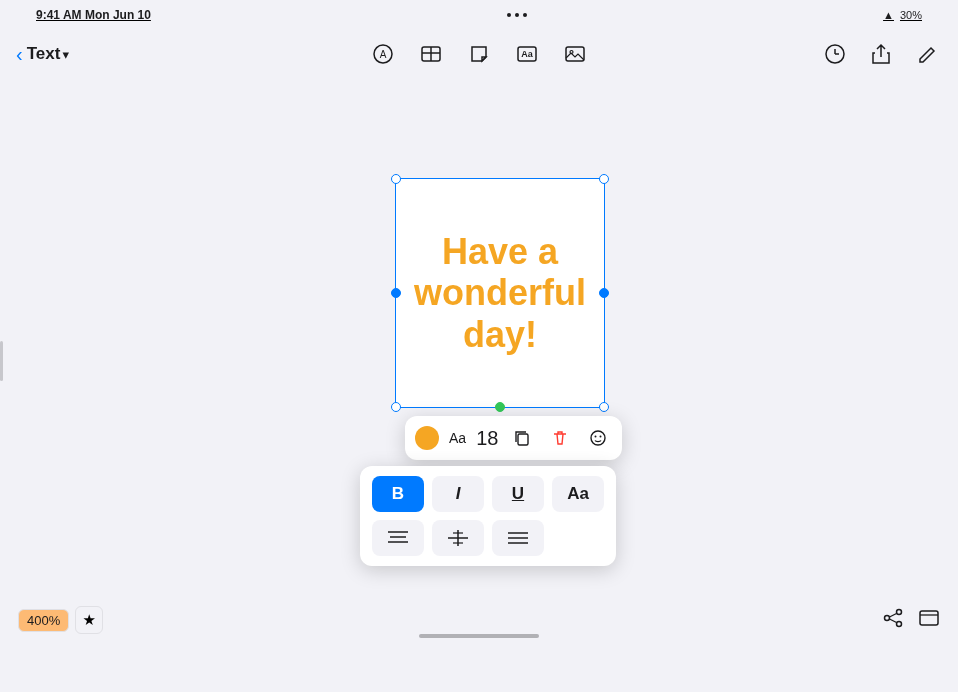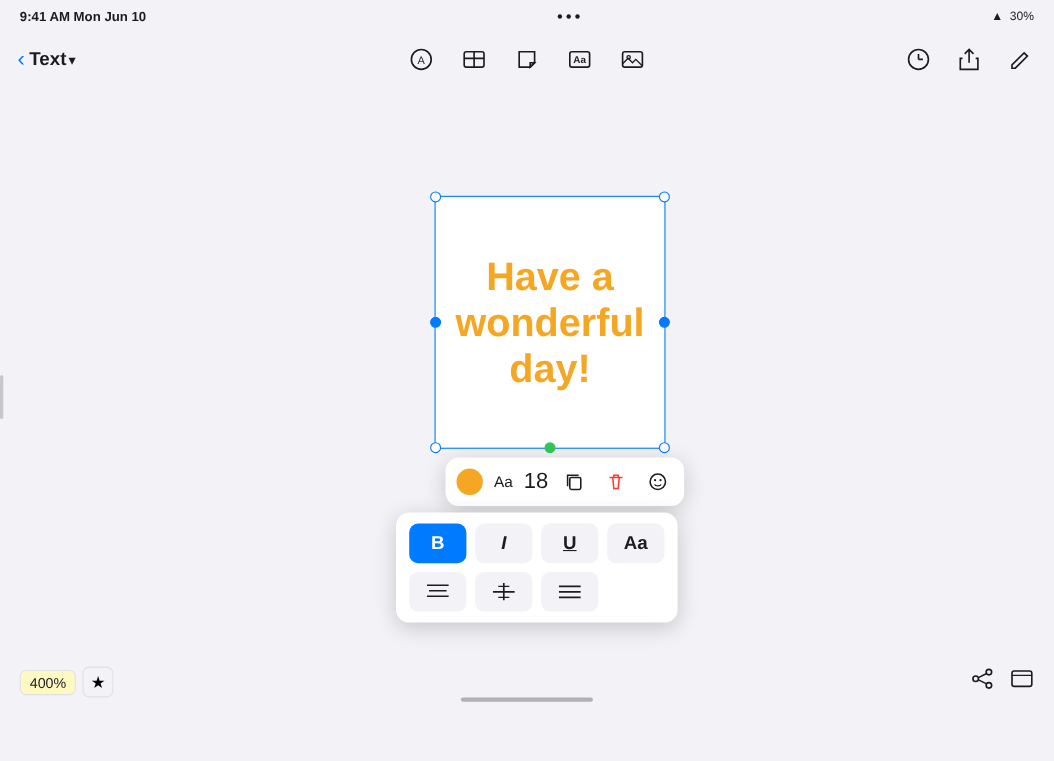--- a/index.html
+++ b/index.html
@@ -11,22 +11,23 @@
       font-family: -apple-system, BlinkMacSystemFont, 'SF Pro Display', 'Helvetica Neue', sans-serif;
       overflow: hidden;
       position: relative;
     }
 
     
     .status-bar {
       display: flex;
       justify-content: space-between;
       align-items: center;
-      padding: 6px 18px;
+      padding: 6px 36px;
       height: 30px;
+      text-decoration: underline;
     }
     .status-time {
       font-size: 12px;
       font-weight: 600;
       color: #1c1c1e;
     }
     .status-center {
       display: flex;
       gap: 4px;
     }
@@ -260,21 +261,21 @@
       align-items: center;
       justify-content: space-between;
       padding: 0 18px;
     }
     .zoom-badge {
       display: flex;
       align-items: center;
       gap: 6px;
     }
     .zoom-text {
-      background: #fef9c3;
+      background: #fdba74;
       border-radius: 6px;
       padding: 3px 8px;
       font-size: 13px;
       font-weight: 500;
       color: #1c1c1e;
       border: 1px solid #e0e0e5;
     }
     .star-badge {
       width: 28px;
       height: 28px;

